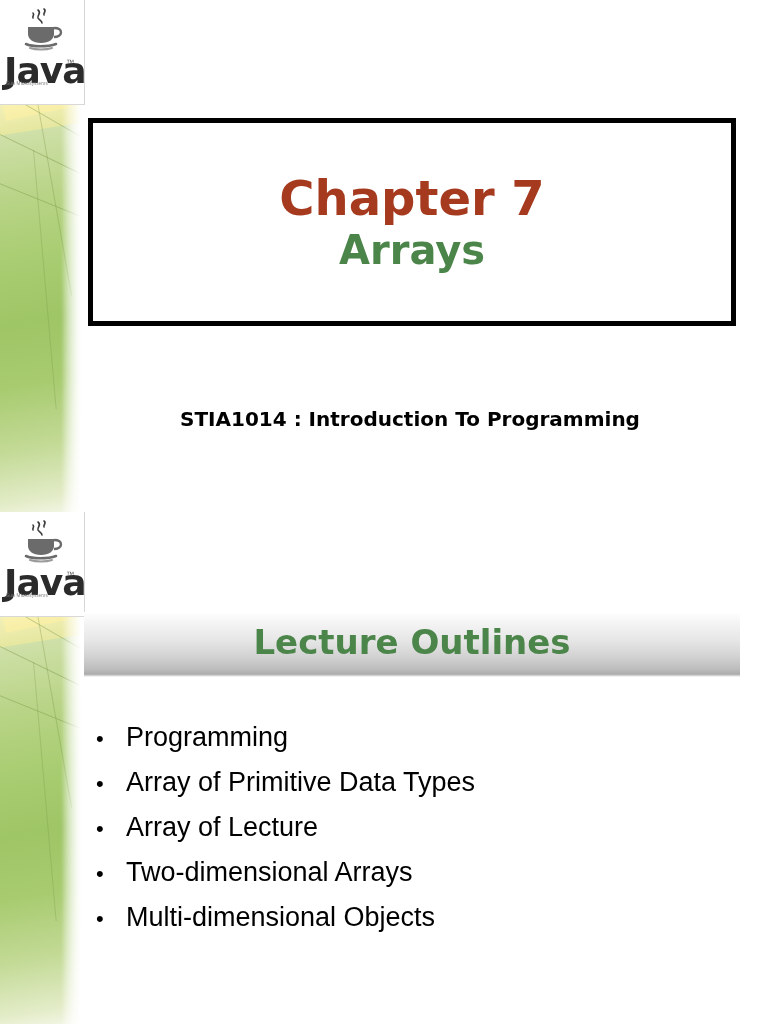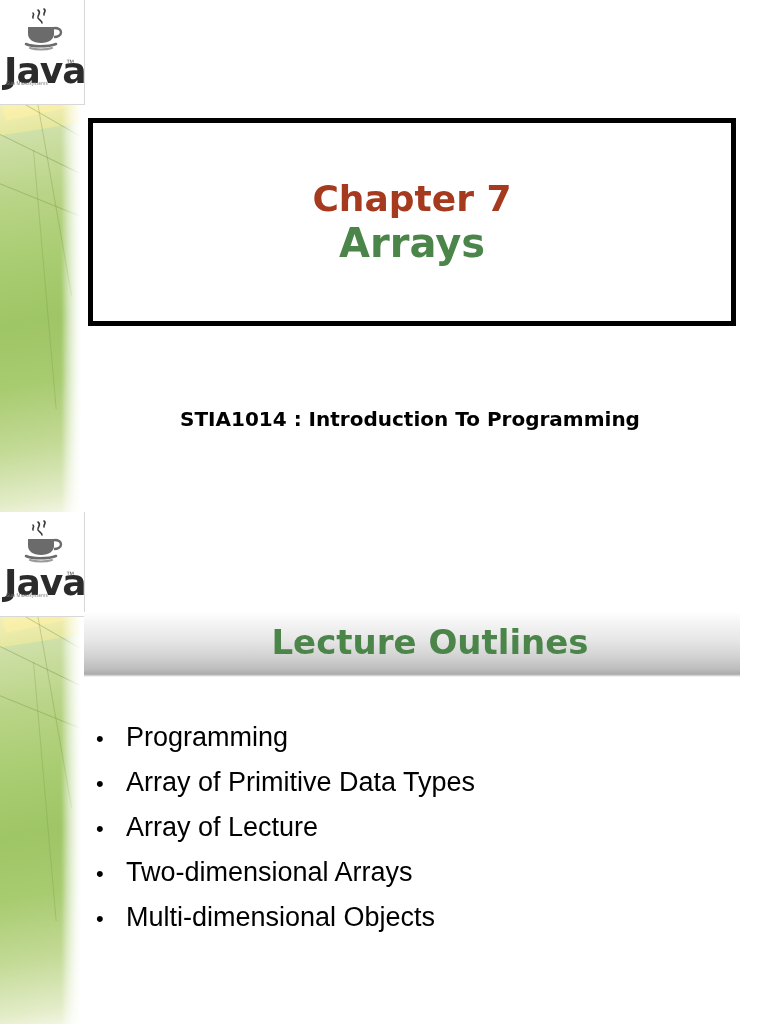--- a/index.html
+++ b/index.html
@@ -163,21 +163,21 @@
     border: 5px solid #000000;
     background: #ffffff;
     box-sizing: border-box;
     display: flex;
     flex-direction: column;
     align-items: center;
     justify-content: center;
   }
   .chapter-line {
     font-family: "DejaVu Sans", sans-serif;
-    font-size: 36px;
+    font-size: 48px;
     font-weight: 700;
     color: #a53a1e;
     line-height: 1.16;
     text-align: center;
   }
   .arrays-line {
     font-family: "DejaVu Sans", sans-serif;
     font-size: 40px;
     font-weight: 700;
     color: #4b8549;
@@ -222,21 +222,20 @@
   .outline-title {
     position: absolute;
     left: 84px;
     top: 110px;
     width: 656px;
     text-align: center;
     font-family: "DejaVu Sans", sans-serif;
     font-size: 34px;
     font-weight: 700;
     color: #4b8549;
-    margin-left: 18px;
   }
   .bullet-list {
     position: absolute;
     left: 96px;
     top: 210px;
     width: 640px;
   }
   .bullet-item {
     display: flex;
     align-items: baseline;

